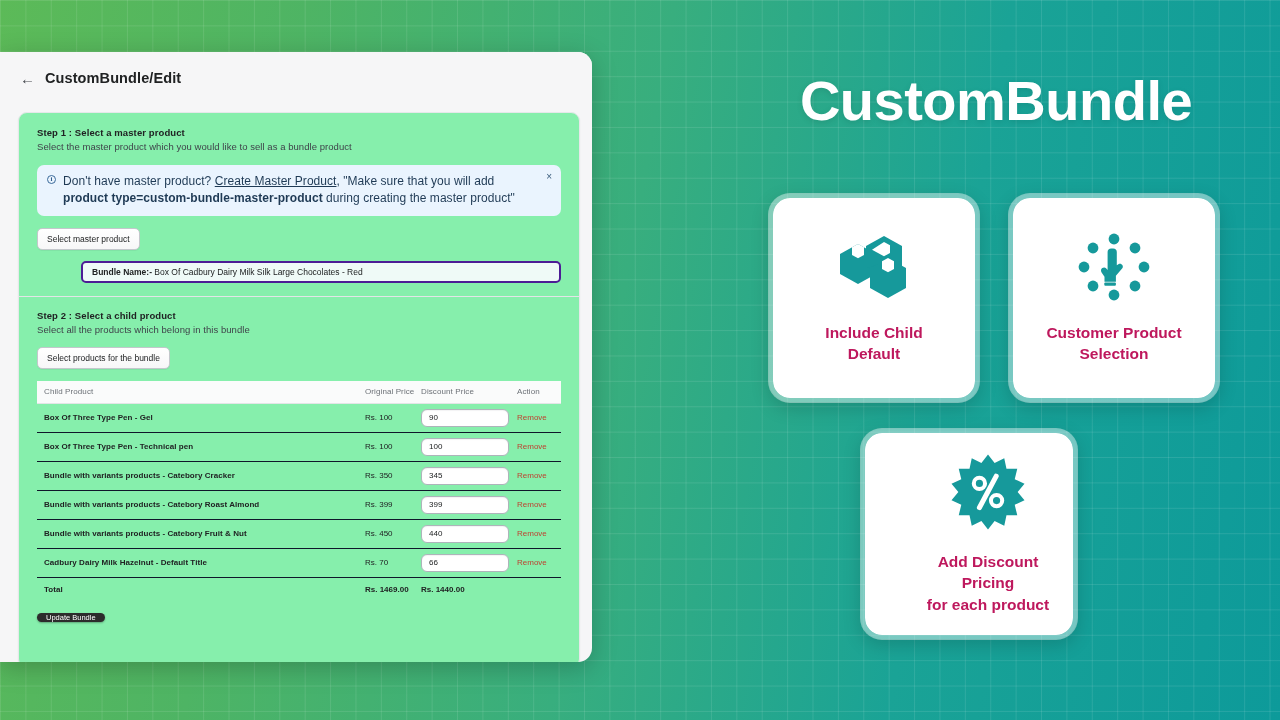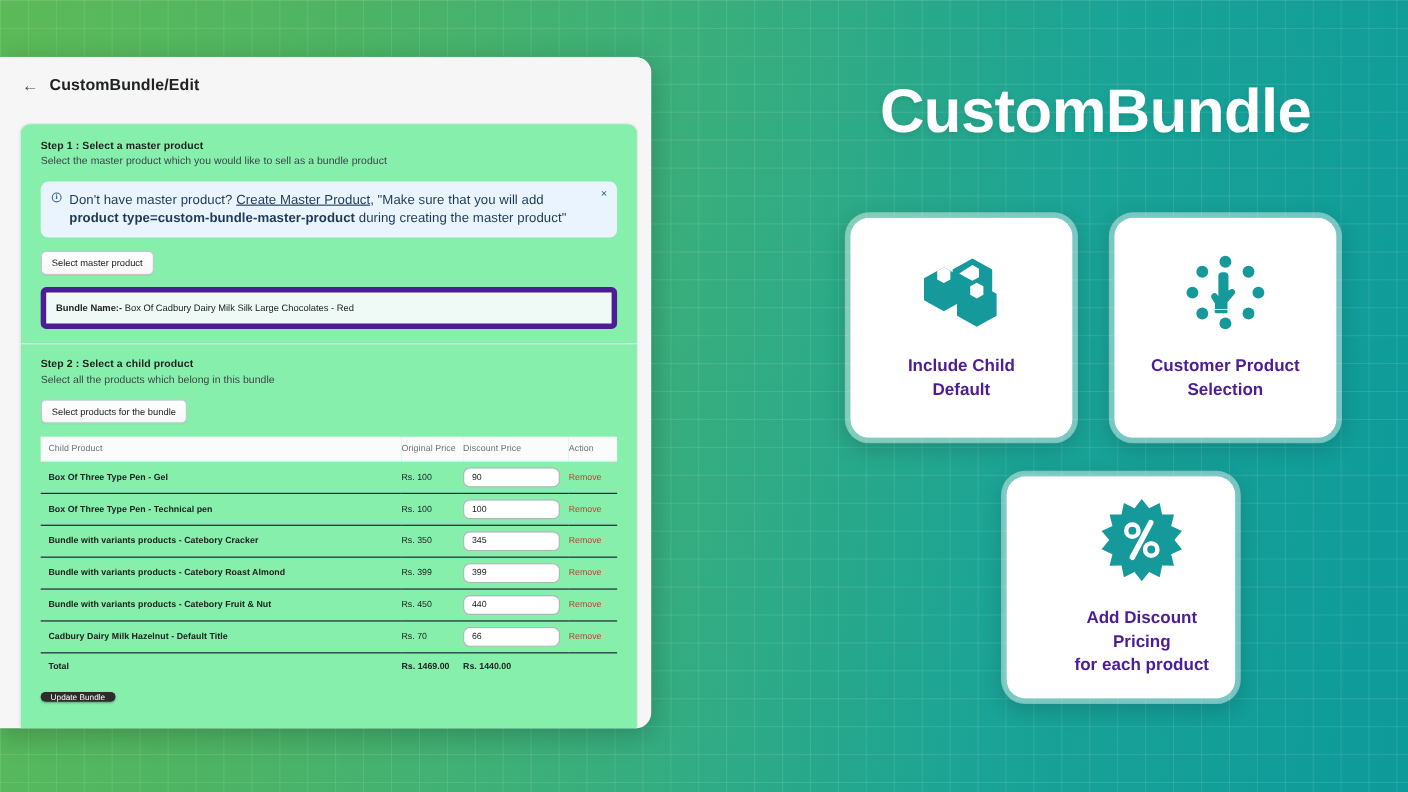--- a/index.html
+++ b/index.html
@@ -87,24 +87,24 @@
     border: 1px solid #c4c7cc;
     border-radius: 5px;
     padding: 5px 9px;
     font-size: 8.5px; color: #202223;
     box-shadow: 0 1px 0 rgba(22,29,37,.05);
   }
 
   #bundle-name-field {
     margin-top: 11px;
     background: #effaf7;
-    border: 5px solid #4c1d95;
+    border: 2px solid #4c1d95;
     border-radius: 5px;
-    padding: 9px 9px;
-    font-size: 8.5px; color: #202223;
+    padding: 4px 9px;
+    font-size: 8.5px; color: #202223; margin-left: 44px;
   }
   #bundle-name-field b { font-weight: bold; }
 
   .divider { height: 1px; background: #e3e5e7; margin: 13px -18px 0 -18px; }
 
   #step2 { margin-top: 13px; }
 
   
   #product-table { width: 100%; border-collapse: collapse; margin-top: 12px; }
   #product-table th {
@@ -173,28 +173,28 @@
     border: 5px solid rgba(255,255,255,.42);
     background-clip: padding-box;
     box-shadow: 0 6px 18px rgba(0,0,0,.15);
     display: flex; flex-direction: column;
     align-items: center; justify-content: center;
     padding: 10px;
   }
   .feat-icon { margin-bottom: 16px; }
   .feat-label {
     text-align: center;
-    color: #4c1d95;
+    color: #be185d;
     font-size: 15.5px;
     font-weight: bold;
     line-height: 1.38;
   }
   #card-0 { left: 768px;  top: 193px; width: 212px; height: 210px; }
   #card-1 { left: 1008px; top: 193px; width: 212px; height: 210px; }
-  #card-2 { left: 910px;  top: 428px; width: 218px; height: 212px; padding-left: 48px; }
+  #card-2 { left: 860px;  top: 428px; width: 218px; height: 212px; padding-left: 48px; }
 </style>
 </head>
 <body>
 
 <div id="root">
 
   <div id="left-panel">
 
     <div id="panel-header">
       <span class="back-arrow">←</span>

